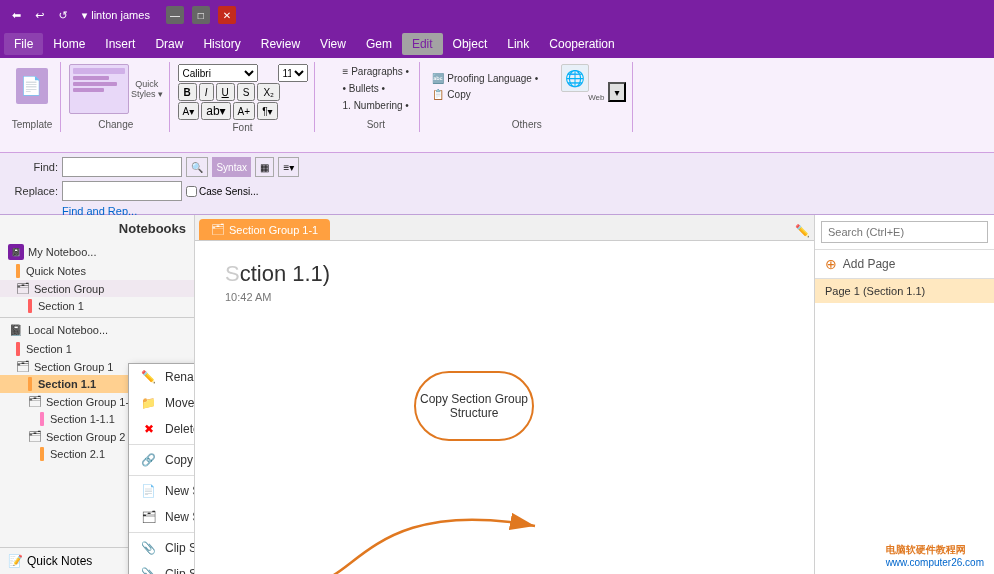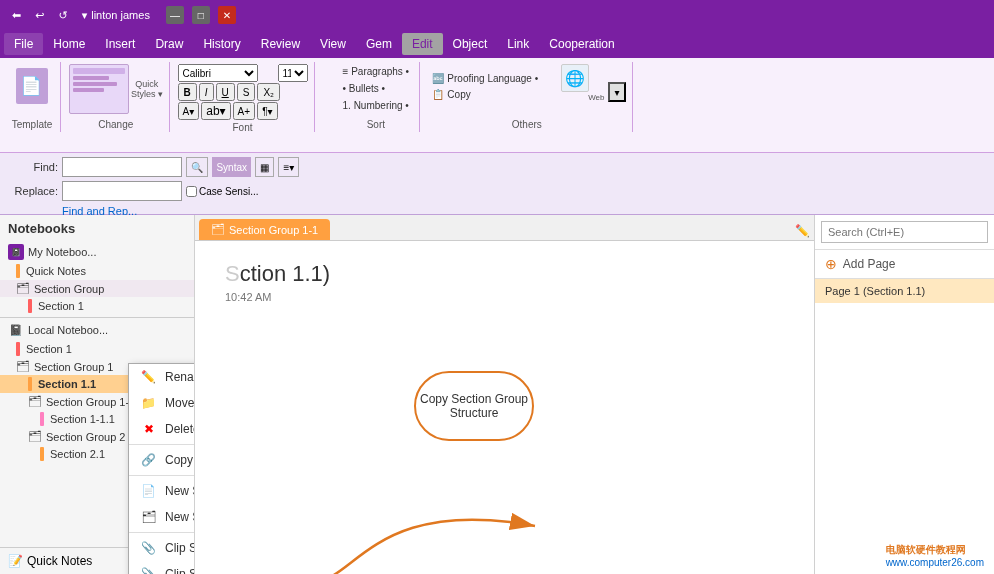--- a/index.html
+++ b/index.html
@@ -90,20 +90,21 @@
       
     }
 
     
     .sidebar {
       width: 195px;
       background: #f5f5f5;
       border-right: 1px solid #d0d0d0;
       overflow-y: auto;
       position: relative;
+      text-align: right;
     }
     .sidebar-header {
       padding: 6px 8px;
       font-weight: bold;
       font-size: 13px;
       color: #333;
       background: #f5f5f5;
     }
     .sidebar-item {
       display: flex;

